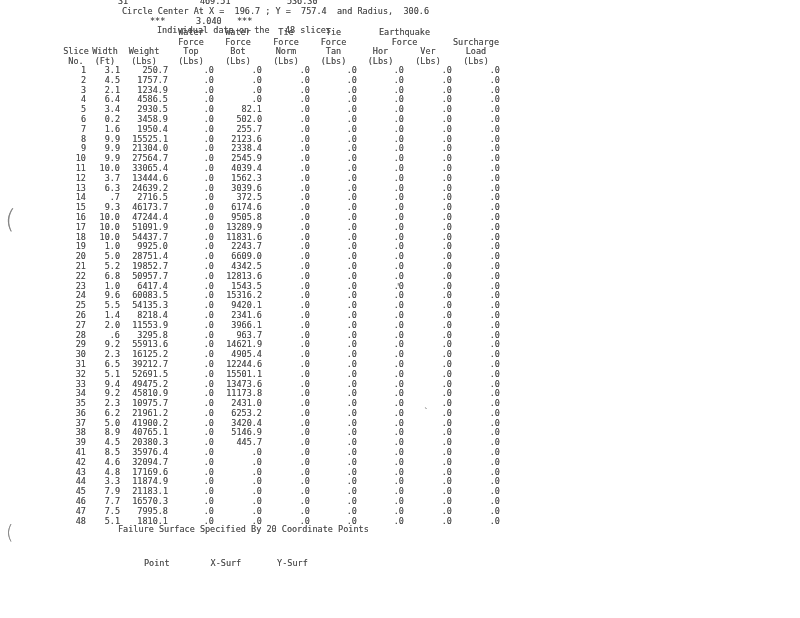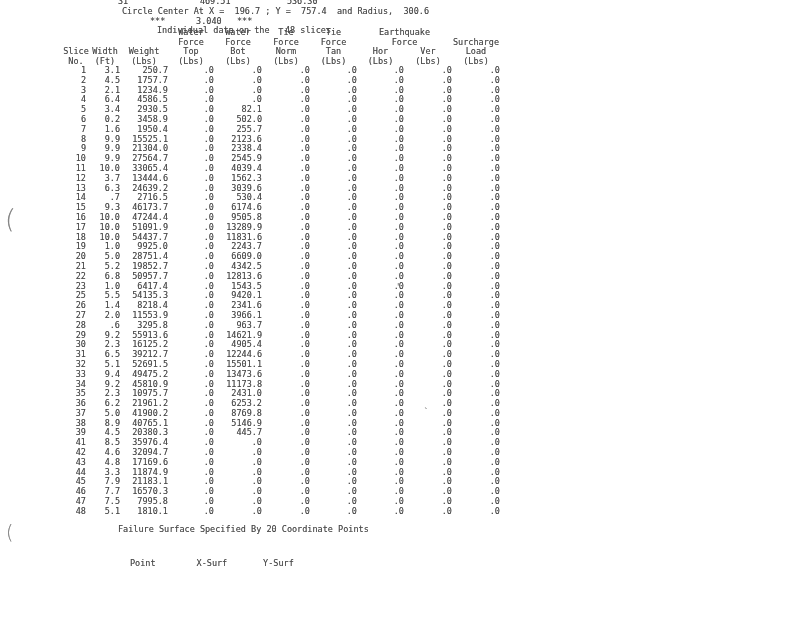--- a/index.html
+++ b/index.html
@@ -271,21 +271,21 @@
           <td class="c6">.0</td>
           <td class="c7">.0</td>
           <td class="c8">.0</td>
           <td class="c9">.0</td>
         </tr>
         <tr>
           <td class="c0">14</td>
           <td class="c1">.7</td>
           <td class="c2">2716.5</td>
           <td class="c3">.0</td>
-          <td class="c4">530.4</td>
+          <td class="c4">372.5</td>
           <td class="c5">.0</td>
           <td class="c6">.0</td>
           <td class="c7">.0</td>
           <td class="c8">.0</td>
           <td class="c9">.0</td>
         </tr>
         <tr>
           <td class="c0">15</td>
           <td class="c1">9.3</td>
           <td class="c2">46173.7</td>
@@ -387,20 +387,32 @@
           <td class="c2">6417.4</td>
           <td class="c3">.0</td>
           <td class="c4">1543.5</td>
           <td class="c5">.0</td>
           <td class="c6">.0</td>
           <td class="c7">.0</td>
           <td class="c8">.0</td>
           <td class="c9">.0</td>
         </tr>
         <tr>
+          <td class="c0">24</td>
+          <td class="c1">9.6</td>
+          <td class="c2">60083.5</td>
+          <td class="c3">.0</td>
+          <td class="c4">15316.2</td>
+          <td class="c5">.0</td>
+          <td class="c6">.0</td>
+          <td class="c7">.0</td>
+          <td class="c8">.0</td>
+          <td class="c9">.0</td>
+        </tr>
+        <tr>
           <td class="c0">25</td>
           <td class="c1">5.5</td>
           <td class="c2">54135.3</td>
           <td class="c3">.0</td>
           <td class="c4">9420.1</td>
           <td class="c5">.0</td>
           <td class="c6">.0</td>
           <td class="c7">.0</td>
           <td class="c8">.0</td>
           <td class="c9">.0</td>
@@ -535,21 +547,21 @@
           <td class="c6">.0</td>
           <td class="c7">.0</td>
           <td class="c8">.0</td>
           <td class="c9">.0</td>
         </tr>
         <tr>
           <td class="c0">37</td>
           <td class="c1">5.0</td>
           <td class="c2">41900.2</td>
           <td class="c3">.0</td>
-          <td class="c4">8769.8</td>
+          <td class="c4">3420.4</td>
           <td class="c5">.0</td>
           <td class="c6">.0</td>
           <td class="c7">.0</td>
           <td class="c8">.0</td>
           <td class="c9">.0</td>
         </tr>
         <tr>
           <td class="c0">38</td>
           <td class="c1">8.9</td>
           <td class="c2">40765.1</td>
@@ -667,20 +679,20 @@
           <td class="c6">.0</td>
           <td class="c7">.0</td>
           <td class="c8">.0</td>
           <td class="c9">.0</td>
         </tr>
       </tbody>
   </table>
 
   <div class="doc-line" style="top:524px;left:118px;">Failure Surface Specified By 20 Coordinate Points</div>
 
-  <div class="doc-line" style="top:558px;left:130px;">Point        X-Surf       Y-Surf</div>
+  <div class="doc-line" style="top:558px;left:144px;">Point        X-Surf       Y-Surf</div>
 
   <div class="scan-mark mark-paren-1">(</div>
   <div class="scan-mark mark-paren-2">(</div>
   <div class="scan-mark mark-speck-1">'</div>
   <div class="scan-mark mark-speck-2">`</div>
 
 </div>
 
 </body></html>

